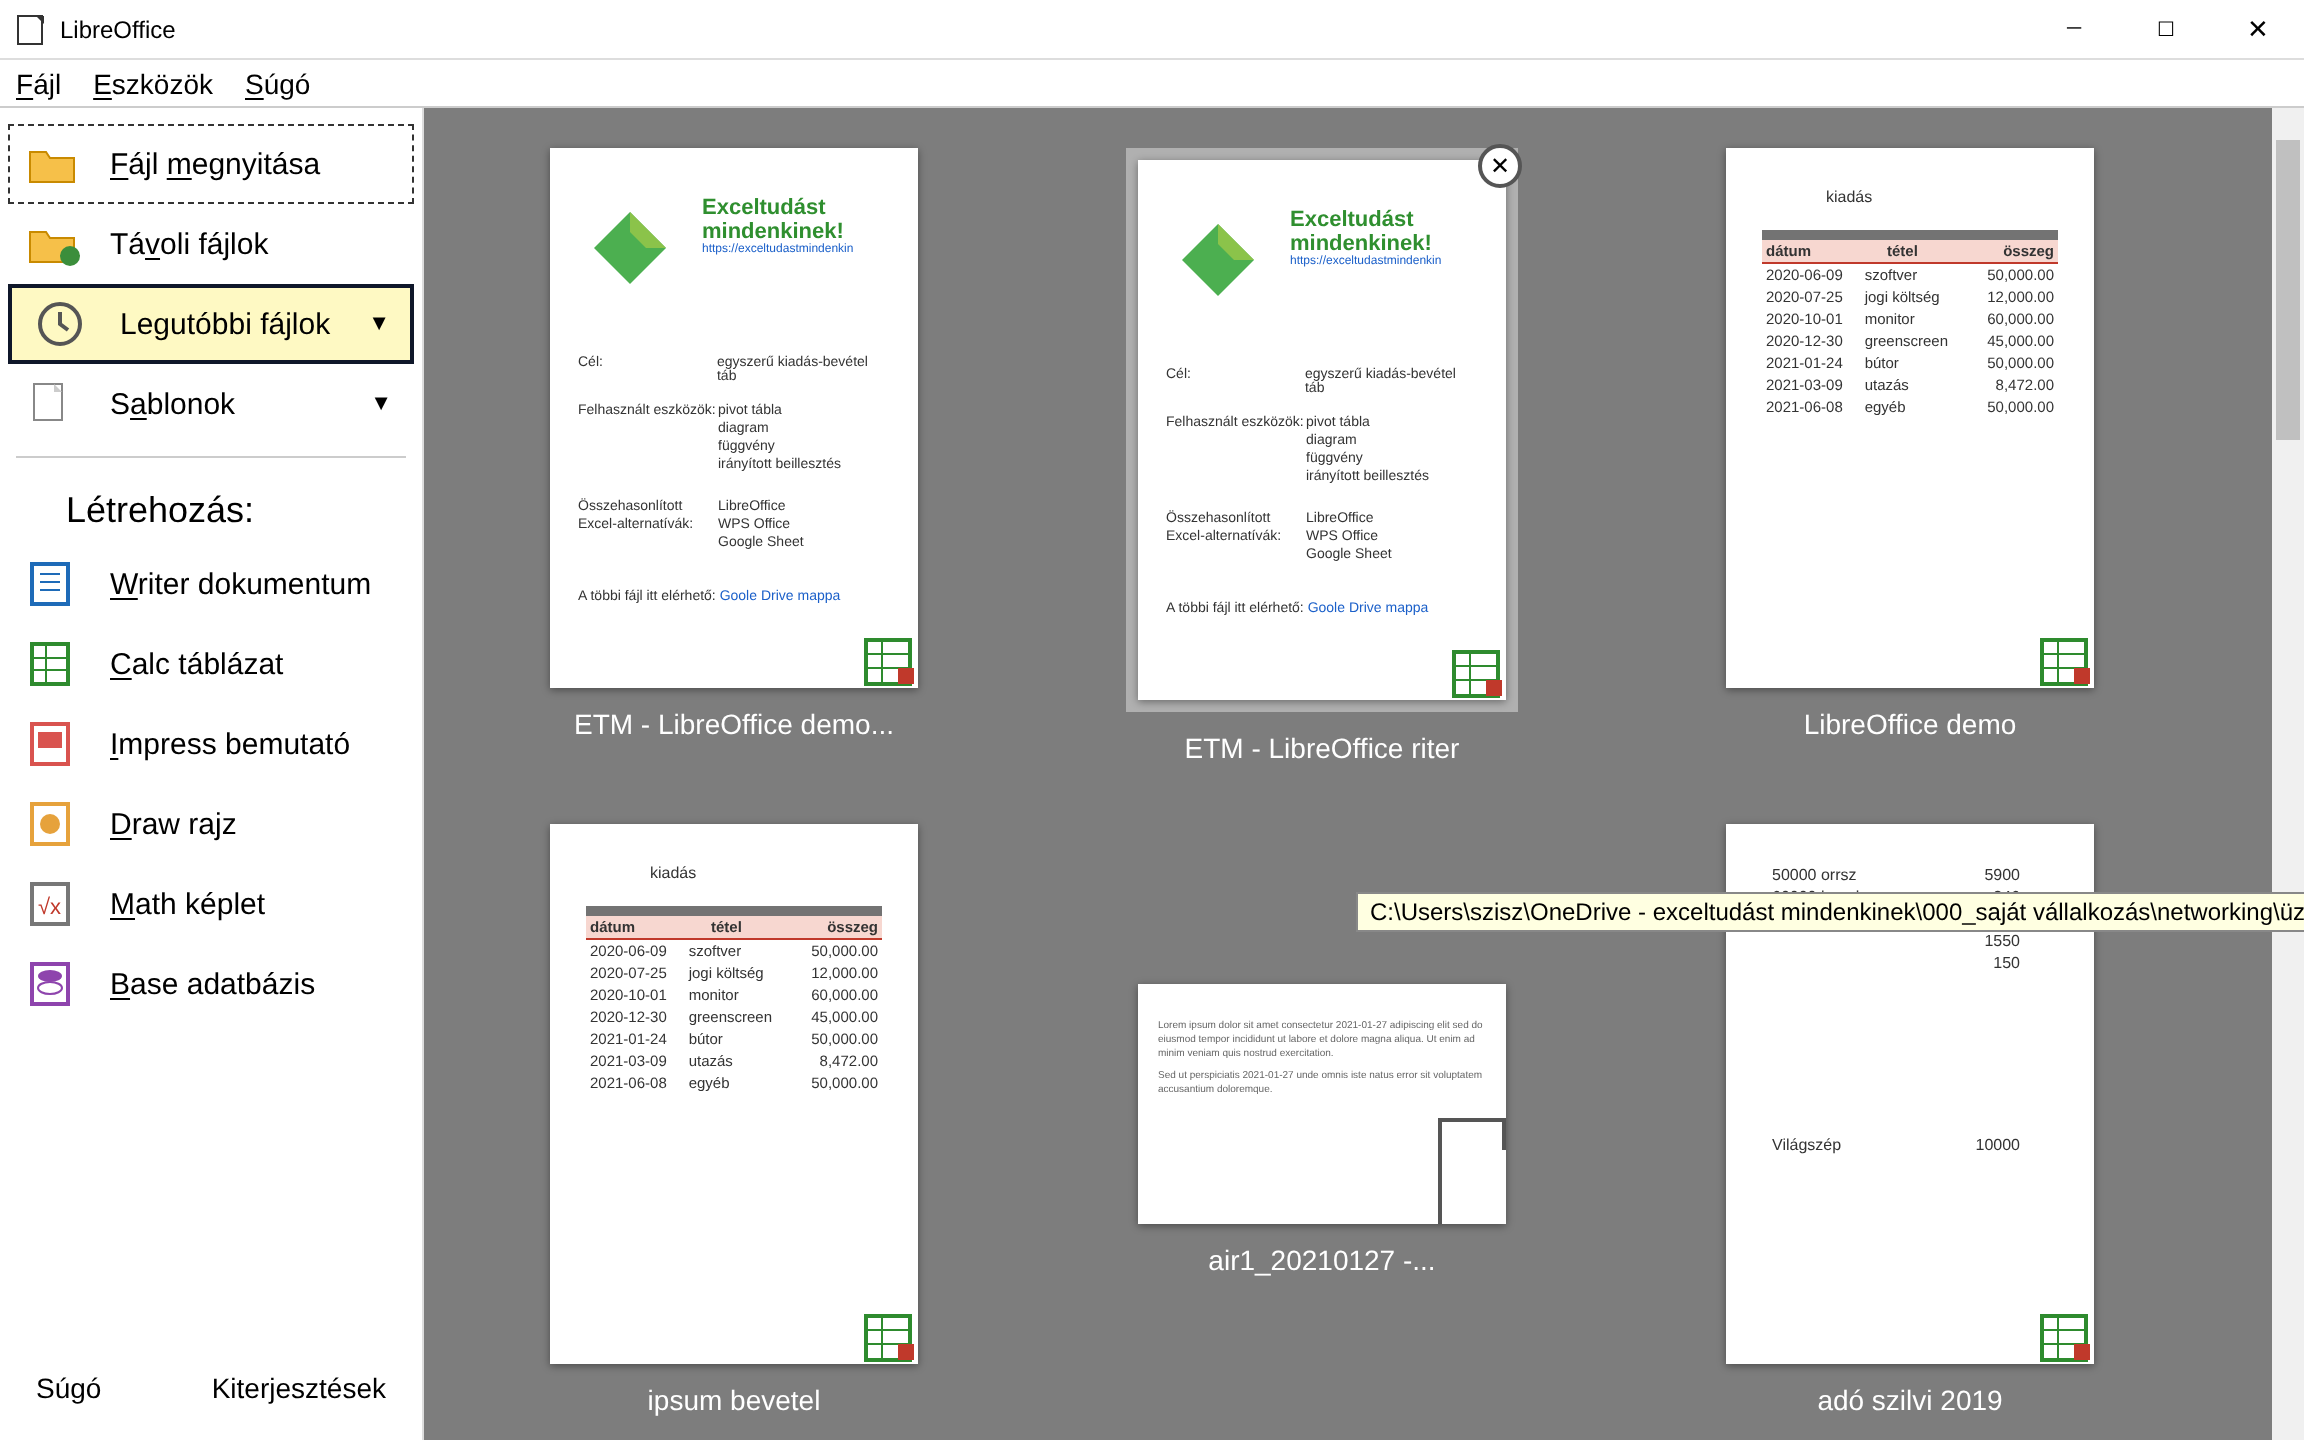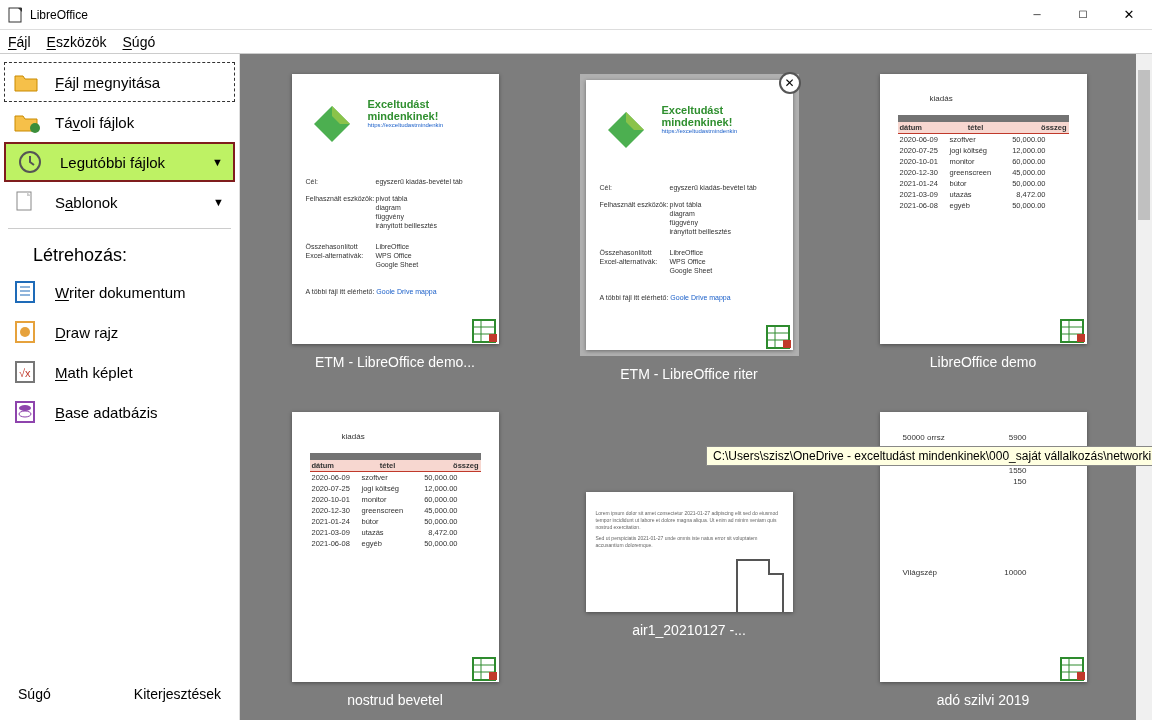--- a/index.html
+++ b/index.html
@@ -10,59 +10,59 @@
 .titlebar .title { flex: 1; font-size: 12px; }
 .titlebar .win-btn { width: 46px; height: 30px; display: flex; align-items: center; justify-content: center; font-family: "Segoe UI Symbol"; font-size: 10px; }
 .titlebar .win-btn.close { font-size: 13px; }
 
 .menubar { height: 24px; display: flex; align-items: center; padding-left: 8px; gap: 16px; font-size: 14px; border-bottom: 1px solid #ccc; }
 .menubar span { cursor: default; }
 .menubar .ul { text-decoration: underline; text-underline-offset: 2px; }
 
 .main { display: flex; height: calc(100% - 54px); }
 
-.sidebar { width: 240px; background: #fff; border-right: 1px solid #ddd; padding: 8px 4px; display: flex; flex-direction: column; font-size: 15px; }
+.sidebar { width: 212px; background: #fff; border-right: 1px solid #ddd; padding: 8px 4px; display: flex; flex-direction: column; font-size: 15px; }
 .side-item { display: flex; align-items: center; height: 40px; padding: 0 8px; gap: 14px; position: relative; border: 1px solid transparent; }
-.side-item.selected { border: 2px solid #7f1d1d; background: #bef264; padding-left: 12px; }
+.side-item.selected { border: 2px solid #0f172a; background: #fef9c3; padding-left: 12px; }
 .side-item.highlight { border: 1px dashed #333; }
 .side-item .icon { width: 28px; height: 24px; flex: none; }
 .side-item .label .ul { text-decoration: underline; text-underline-offset: 2px; }
 .side-item .chev { position: absolute; right: 10px; font-size: 11px; }
 .sep { height: 1px; background: #ccc; margin: 6px 4px 10px; }
 .section-title { font-size: 18px; padding: 6px 8px 6px 8px; margin-left: 21px; }
 .footer { margin-top: auto; display: flex; justify-content: space-between; padding: 10px 14px; font-size: 14px; }
 
 .content { flex: 1; background: #7d7d7d; position: relative; overflow: hidden; }
 .scrollbar { position: absolute; right: 0; top: 0; width: 16px; height: 100%; background: #f0f0f0; }
 .scrollbar .thumb { position: absolute; left: 2px; right: 2px; top: 16px; height: 150px; background: #c0c0c0; }
 
 .grid { display: grid; grid-template-columns: repeat(3, 270px); column-gap: 24px; row-gap: 30px; padding: 20px 20px; }
 .cell { display: flex; flex-direction: column; align-items: center; }
-.thumb-wrap { width: 207px; height: 270px; background: #fff; box-shadow: 0 1px 4px rgba(0,0,0,.4); position: relative; overflow: hidden; font-size: 7px; color: #333; }
+.thumb-wrap { width: 184px; height: 270px; background: #fff; box-shadow: 0 1px 4px rgba(0,0,0,.4); position: relative; overflow: hidden; font-size: 7px; color: #333; }
 .cell.selected .thumb-wrap-outer { background: #b0b0b0; padding: 6px; position: relative; }
 .thumb-wrap-outer { padding: 0; }
 .cell .caption { color: #fff; margin-top: 10px; font-size: 14px; }
 .close-pin { position: absolute; right: -2px; top: -2px; width: 22px; height: 22px; border-radius: 50%; border: 2px solid #555; background: #fff; display: flex; align-items: center; justify-content: center; font-size: 12px; z-index: 5; }
 
 .app-badge { position: absolute; right: 0; bottom: 0; width: 34px; height: 34px; }
 
 .doc-preview { padding: 24px 14px 10px; }
 .brand { display: flex; gap: 10px; align-items: flex-start; }
 .brand-logo { width: 52px; height: 52px; }
 .brand-text { font-size: 11px; font-weight: bold; color: #2f8f2f; line-height: 1.1; }
 .brand-link { font-size: 6px; color: #1a5fc9; }
 .info-block { margin-top: 28px; font-size: 7px; }
 .info-row { display: flex; margin-bottom: 2px; }
 .info-k { width: 70px; }
 .footer-link { margin-top: 20px; font-size: 7px; }
 .footer-link a { color: #1a5fc9; }
 
 .table-preview { padding: 20px 18px; font-size: 7.5px; }
 .table-title { font-size: 8px; margin-bottom: 12px; padding-left: 32px; }
-.tbl-head { display: flex; background: #f7d7d0; border-top: 7px solid #737373; border-bottom: 1px solid #c0392b; font-weight: bold; gap: 34px; }
+.tbl-head { display: flex; background: #f7d7d0; border-top: 5px solid #737373; border-bottom: 1px solid #c0392b; font-weight: bold; gap: 34px; }
 .tbl-head div, .tbl-row div { padding: 1px 2px; }
 .c1 { width: 50px; } .c2 { width: 55px; } .c3 { width: 45px; text-align: right; }
 .tbl-row { display: flex; }
 
 .empty-doc { padding: 18px 10px; font-size: 5px; color: #666; line-height: 1.4; }
 .doc-icon-big { width: 48px; height: 56px; border: 2px solid #555; margin: 10px auto 0 140px; position: relative; }
 .doc-icon-big::before { content: ""; position: absolute; right: -2px; top: -2px; width: 14px; height: 14px; background: #fff; border-left: 2px solid #555; border-bottom: 2px solid #555; }
 
 .calc-cells { padding: 20px 20px; font-size: 8px; }
 .calc-row { display: flex; }
@@ -127,20 +127,36 @@
     <div class="sep"></div>
     <div class="section-title">Létrehozás:</div>
     <div class="side-item">
       <span class="icon"><svg viewBox="0 0 28 24">
             <rect x="3" y="2" width="18" height="20" fill="#fff" stroke="#1e6bb8" stroke-width="2"></rect>
             <line x1="7" y1="7" x2="17" y2="7" stroke="#1e6bb8"></line>
             <line x1="7" y1="11" x2="17" y2="11" stroke="#1e6bb8"></line>
             <line x1="7" y1="15" x2="17" y2="15" stroke="#1e6bb8"></line>
           </svg></span>
       <span class="label"><span class="ul">W</span>riter dokumentum</span>
+    </div>
+    <div class="side-item">
+      <span class="icon"><svg viewBox="0 0 28 24">
+            <rect x="3" y="2" width="18" height="20" fill="#fff" stroke="#2e8b2e" stroke-width="2"></rect>
+            <line x1="3" y1="9" x2="21" y2="9" stroke="#2e8b2e"></line>
+            <line x1="3" y1="15" x2="21" y2="15" stroke="#2e8b2e"></line>
+            <line x1="10" y1="2" x2="10" y2="22" stroke="#2e8b2e"></line>
+          </svg></span>
+      <span class="label"><span class="ul">C</span>alc táblázat</span>
+    </div>
+    <div class="side-item">
+      <span class="icon"><svg viewBox="0 0 28 24">
+            <rect x="3" y="2" width="18" height="20" fill="#fff" stroke="#d9534f" stroke-width="2"></rect>
+            <rect x="6" y="6" width="12" height="8" fill="#d9534f"></rect>
+          </svg></span>
+      <span class="label"><span class="ul">I</span>mpress bemutató</span>
     </div>
     <div class="side-item">
       <span class="icon"><svg viewBox="0 0 28 24">
             <rect x="3" y="2" width="18" height="20" fill="#fff" stroke="#e6a23c" stroke-width="2"></rect>
             <circle cx="12" cy="12" r="5" fill="#e6a23c"></circle>
           </svg></span>
       <span class="label"><span class="ul">D</span>raw rajz</span>
     </div>
     <div class="side-item">
       <span class="icon"><svg viewBox="0 0 28 24">
@@ -404,21 +420,21 @@
             </div>
             <span class="app-badge"><svg viewBox="0 0 34 34">
                   <rect x="8" y="10" width="22" height="22" fill="#fff" stroke="#2e8b2e" stroke-width="2"></rect>
                   <line x1="8" y1="17" x2="30" y2="17" stroke="#2e8b2e"></line>
                   <line x1="8" y1="24" x2="30" y2="24" stroke="#2e8b2e"></line>
                   <line x1="16" y1="10" x2="16" y2="32" stroke="#2e8b2e"></line>
                   <rect x="24" y="24" width="8" height="8" fill="#c0392b"></rect>
                 </svg></span>
           </div>
         </div>
-        <div class="caption">nostrud bevetel</div>
+        <div class="caption">ipsum bevetel</div>
       </div>
 
       <div class="cell">
         <div class="thumb-wrap-outer">
           <div class="thumb-wrap" style="height:120px; margin-top:80px">
             <div class="empty-doc">
               <div>Lorem ipsum dolor sit amet consectetur 2021-01-27 adipiscing elit sed do eiusmod tempor incididunt ut labore et dolore magna aliqua. Ut enim ad minim veniam quis nostrud exercitation.</div>
               <div style="margin-top:4px">Sed ut perspiciatis 2021-01-27 unde omnis iste natus error sit voluptatem accusantium doloremque.</div>
               <div class="doc-icon-big"></div>
             </div>

